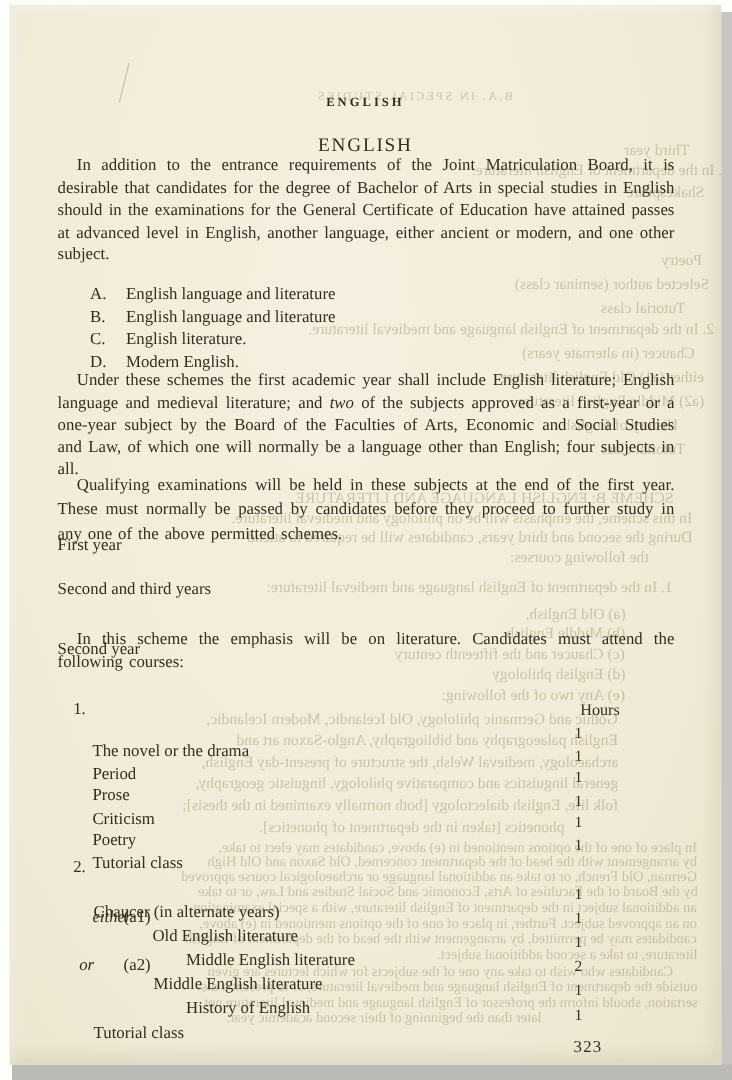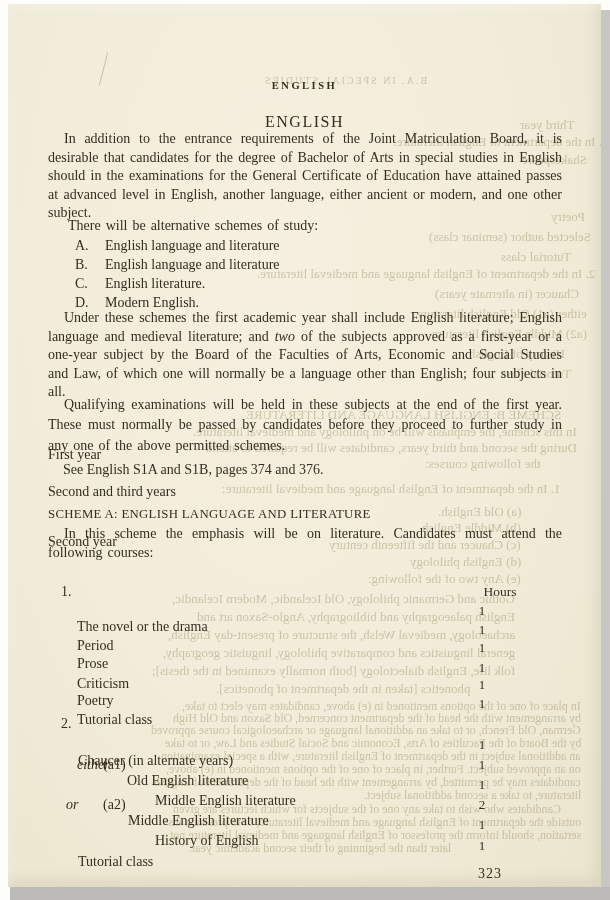--- a/index.html
+++ b/index.html
@@ -101,21 +101,20 @@
       <span class="bt" style="top: 825px; right: 20px; font-size: 12px;">sertation, should inform the professor of English language and medieval literature not</span>
       <span class="bt" style="top: 838px; right: 150px; font-size: 12px;">later than the beginning of their second academic year.</span>
     </div>
   <div class="scratch"></div>
 
   <div class="tx runhead">ENGLISH</div>
   <div class="tx booktitle">ENGLISH</div>
 
   <p class="tx para ind16" id="para-intro">In addition to the entrance requirements of the Joint Matriculation Board, it is desirable that candidates for the degree of Bachelor of Arts in special studies in English should in the examinations for the General Certificate of Education have attained passes at advanced level in English, another language, either ancient or modern, and one other subject.</p>
 
-  <p class="tx para ind20" id="schemes-intro">There will be alternative schemes of study:</p>
 
   <div class="tx srow" style="top:234px">
     <span class="slbl">A.</span>
     <span class="stxt">English language and literature</span>
   </div>
   <div class="tx srow" style="top:253px">
     <span class="slbl">B.</span>
     <span class="stxt">English language and literature</span>
   </div>
   <div class="tx srow" style="top:272px">
@@ -125,24 +124,22 @@
   <div class="tx srow" style="top:291px">
     <span class="slbl">D.</span>
     <span class="stxt">Modern English.</span>
   </div>
 
   <p class="tx para ind16" id="para-under"><span>Under these schemes the first academic year shall include English literature; English language and medieval literature; and </span><i>two</i><span> of the subjects approved as a first-year or a one-year subject by the Board of the Faculties of Arts, Economic and Social Studies and Law, of which one will normally be a language other than English; four subjects in all.</span></p>
 
   <p class="tx para ind16" id="para-qual">Qualifying examinations will be held in these subjects at the end of the first year. These must normally be passed by candidates before they proceed to further study in any one of the above permitted schemes.</p>
 
   <div class="tx sidehead" style="top:443px">First year</div>
-  <div class="tx" id="see-line">See English S1A and S1B, pages 374 and 376.</div>
   <div class="tx sidehead" style="top:480px">Second and third years</div>
 
-  <div class="tx" id="scheme-a-head">SCHEME A: ENGLISH LANGUAGE AND LITERATURE</div>
   <p class="tx para ind16" id="scheme-a-intro">In this scheme the emphasis will be on literature. Candidates must attend the following courses:</p>
   <div class="tx sidehead" id="second-year-head">Second year</div>
 
   <div class="tx sechead" style="top:580px">
     <span class="num">1.</span>
     <span class="hours-label">Hours</span>
   </div>
 
   <div class="crow" style="top:599px">
     <span class="nm" style="left:29px">The novel or the drama</span>

